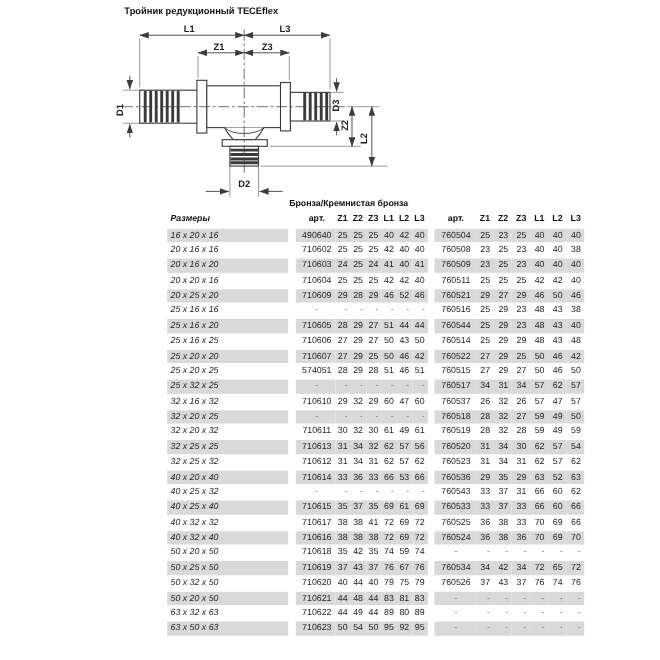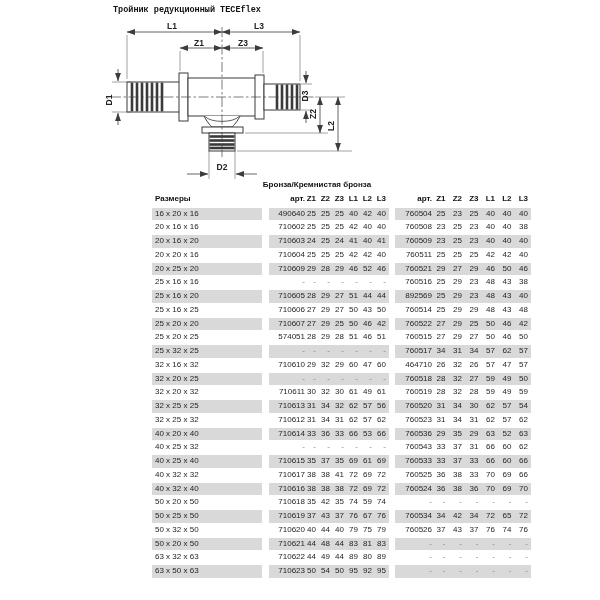--- a/index.html
+++ b/index.html
@@ -1,32 +1,32 @@
 <!DOCTYPE html>
 <html style="--shade: #d9d9d9;"><head>
 <meta charset="utf-8">
 <style>
   html,body{margin:0;padding:0;background:#fff;}
   .page{position:relative;width:600px;height:600px;background:#fff;overflow:hidden;
         font-family:"Liberation Sans",sans-serif;color:#1f1f1f;}
-  .title{position:absolute;left:113px;top:5px;font-size:8.5px;font-weight:bold;color:#111;font-family:Liberation Mono, monospace;}
+  .title{position:absolute;left:113px;top:5px;font-size:8.5px;font-weight:bold;color:#111;}
   .diagram{position:absolute;left:95px;top:15px;}
 
   .table{position:absolute;left:113px;top:178px;width:379px;margin-left:39px;}
   .ghead{position:relative;height:13px;font-size:8px;font-weight:bold;color:#111;}
   .ghead span{position:absolute;top:0;line-height:13px;text-align:center;white-space:nowrap;}
   .g1{left:95px;width:140px;}
   .g2{left:236px;width:140px;}
 
   .tr{display:grid;grid-template-columns:110px 7px 36px repeat(6,14px) 6px 37px repeat(6,16.5px);
       height:12.75px;margin-bottom:1px;font-size:8px;line-height:12.75px;}
   .thead{height:15px;line-height:15px;font-weight:bold;color:#111;margin-bottom:1.5px;}
   .c{overflow:hidden;white-space:nowrap;}
-  .size{padding-left:3px;text-align:left;}
-  .art{padding-left:2px;text-align:right;}
+  .size{padding-left:3px;text-align:left;font-style:italic;}
+  .art{padding-left:2px;text-align:center;}
   .n{text-align:right;padding-right:3px;}
   .dash{color:#828282;}
   #rows .tr:nth-child(odd) .cb{background:var(--shade,#d9d9d9);}
 
   .part{fill:#ffffff;stroke:#3a3a3a;stroke-width:1;}
   .rib{stroke:#3a3a3a;stroke-width:2.6;}
   .cl{stroke:#444;stroke-width:0.7;fill:none;stroke-dasharray:10 2.5 2.5 2.5;}
   .ext{stroke:#555;stroke-width:0.55;}
   .dim{stroke:#3c3c3c;stroke-width:0.8;}
   .dlab{font-family:"Liberation Sans",sans-serif;font-size:8.5px;font-weight:bold;fill:#222;}
@@ -264,21 +264,21 @@
           <div class="c size cb">25 x 16 x 20</div>
           <div class="c g"></div>
           <div class="c art cb">710605</div>
           <div class="c n cb">28</div>
           <div class="c n cb">29</div>
           <div class="c n cb">27</div>
           <div class="c n cb">51</div>
           <div class="c n cb">44</div>
           <div class="c n cb">44</div>
           <div class="c g"></div>
-          <div class="c art cb">892569</div>
+          <div class="c art cb">760544</div>
           <div class="c n cb">25</div>
           <div class="c n cb">29</div>
           <div class="c n cb">23</div>
           <div class="c n cb">48</div>
           <div class="c n cb">43</div>
           <div class="c n cb">40</div>
         </div>
         <div class="tr">
           <div class="c size cb">25 x 16 x 25</div>
           <div class="c g"></div>
@@ -359,21 +359,21 @@
           <div class="c size cb">32 x 16 x 32</div>
           <div class="c g"></div>
           <div class="c art cb">710610</div>
           <div class="c n cb">29</div>
           <div class="c n cb">32</div>
           <div class="c n cb">29</div>
           <div class="c n cb">60</div>
           <div class="c n cb">47</div>
           <div class="c n cb">60</div>
           <div class="c g"></div>
-          <div class="c art cb">464710</div>
+          <div class="c art cb">760537</div>
           <div class="c n cb">26</div>
           <div class="c n cb">32</div>
           <div class="c n cb">26</div>
           <div class="c n cb">57</div>
           <div class="c n cb">47</div>
           <div class="c n cb">57</div>
         </div>
         <div class="tr">
           <div class="c size cb">32 x 20 x 25</div>
           <div class="c g"></div>

